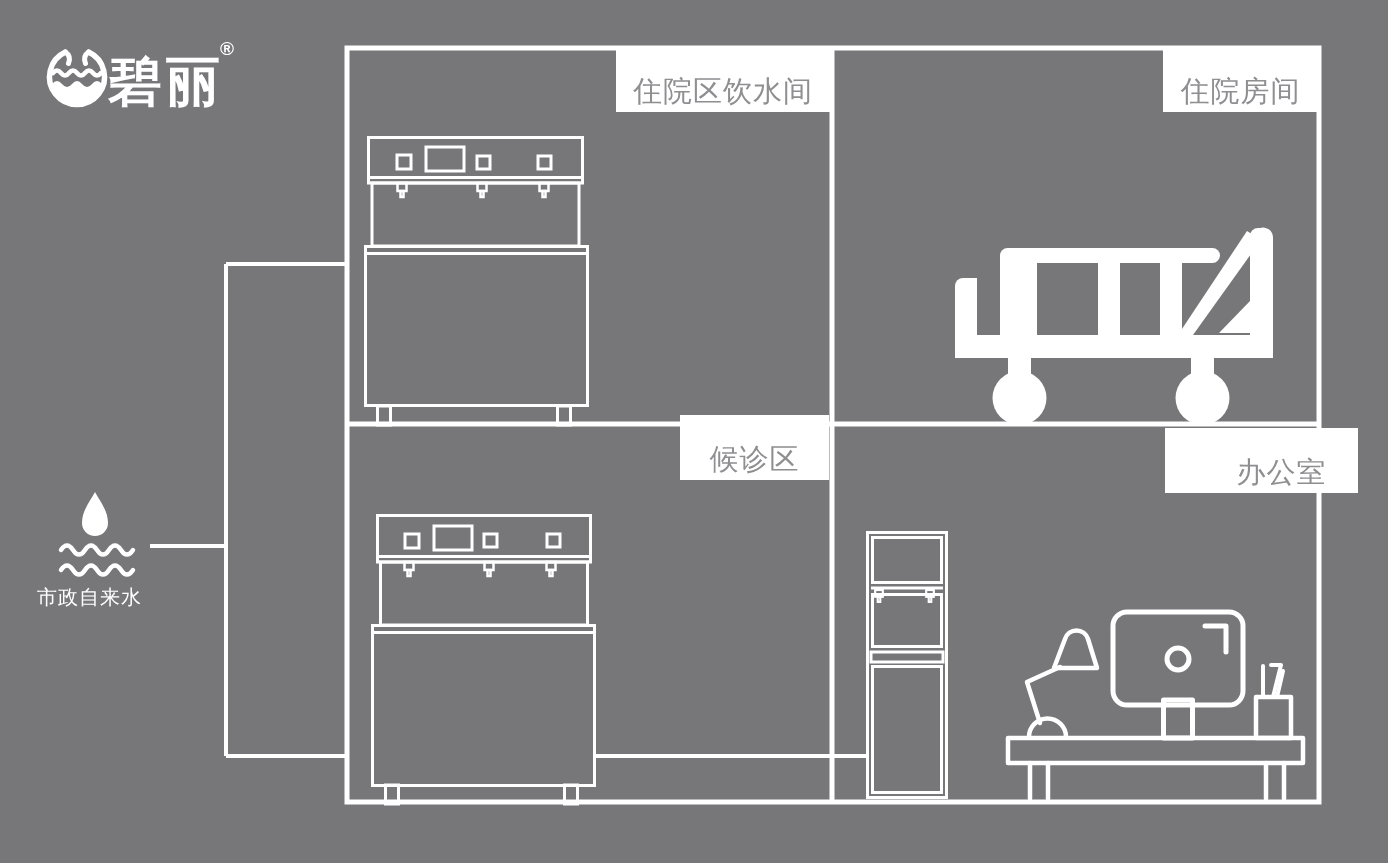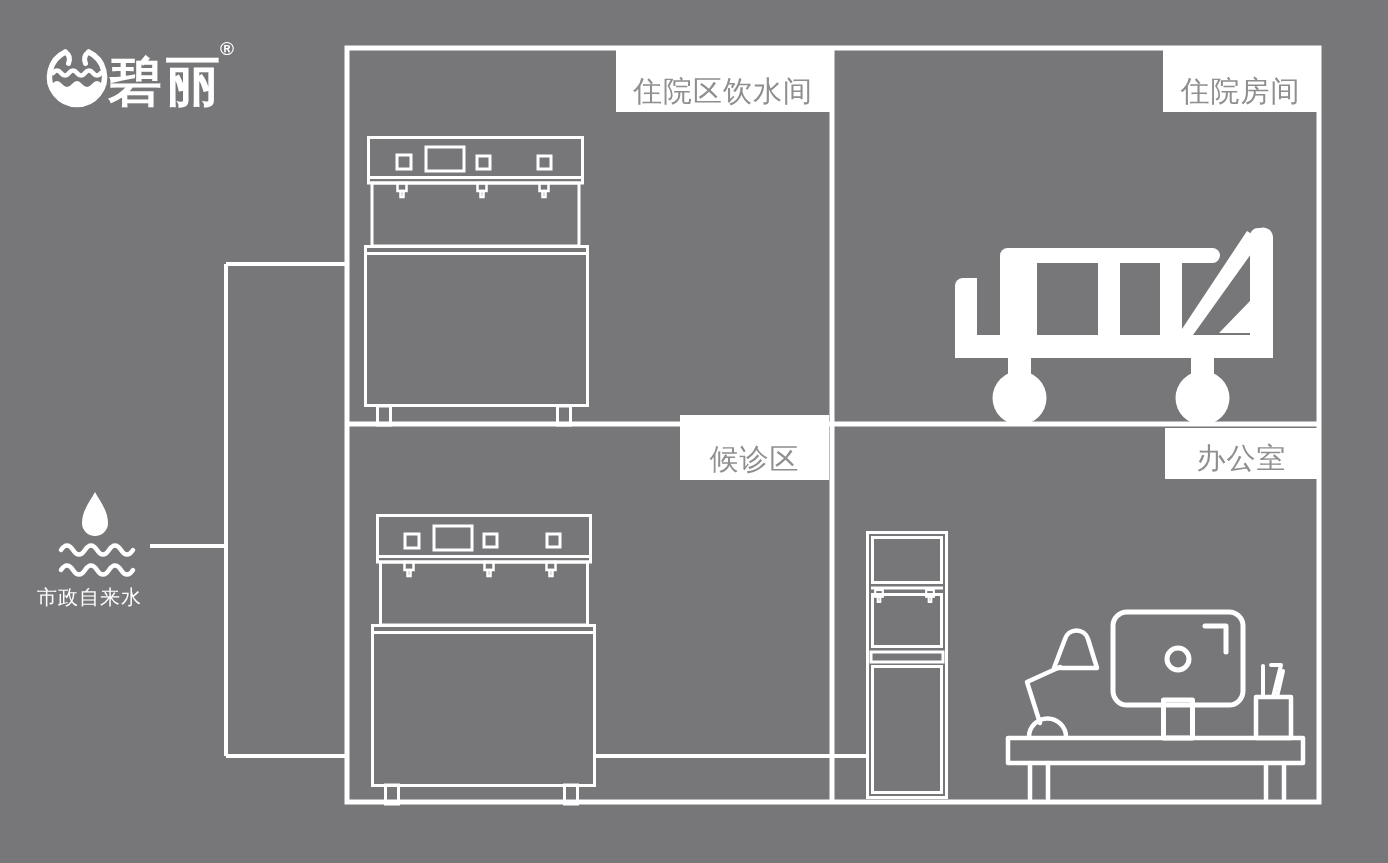--- a/index.html
+++ b/index.html
@@ -16,21 +16,21 @@
     background:#ffffff;
     color:#8f8f92;
     display:flex;align-items:flex-end;justify-content:center;
     font-size:29px;
     letter-spacing:1px;
     z-index:5;
   }
   .rl1{left:616px;top:49px;width:214px;height:63px;}
   .rl2{left:1163px;top:49px;width:155px;height:63px;}
   .rl3{left:680px;top:415px;width:149px;height:65px;}
-  .rl4{left:1165px;top:428px;width:153px;height:51px;}
+  .rl4{left:1165px;top:428px;width:153px;height:65px;padding-left:40px;}
   .brand-text{
     position:absolute;left:108px;top:46px;
     color:#ffffff;font-size:54px;font-weight:bold;letter-spacing:4px;
     z-index:6;
   }
   .reg-mark{
     position:absolute;left:220px;top:38px;
     color:#ffffff;font-size:19px;font-weight:bold;z-index:6;
   }
   .source-label{

